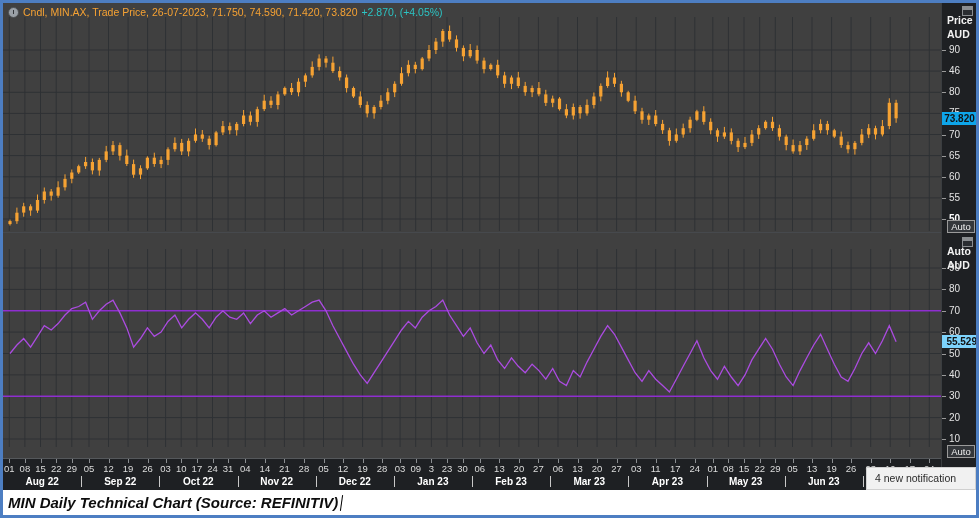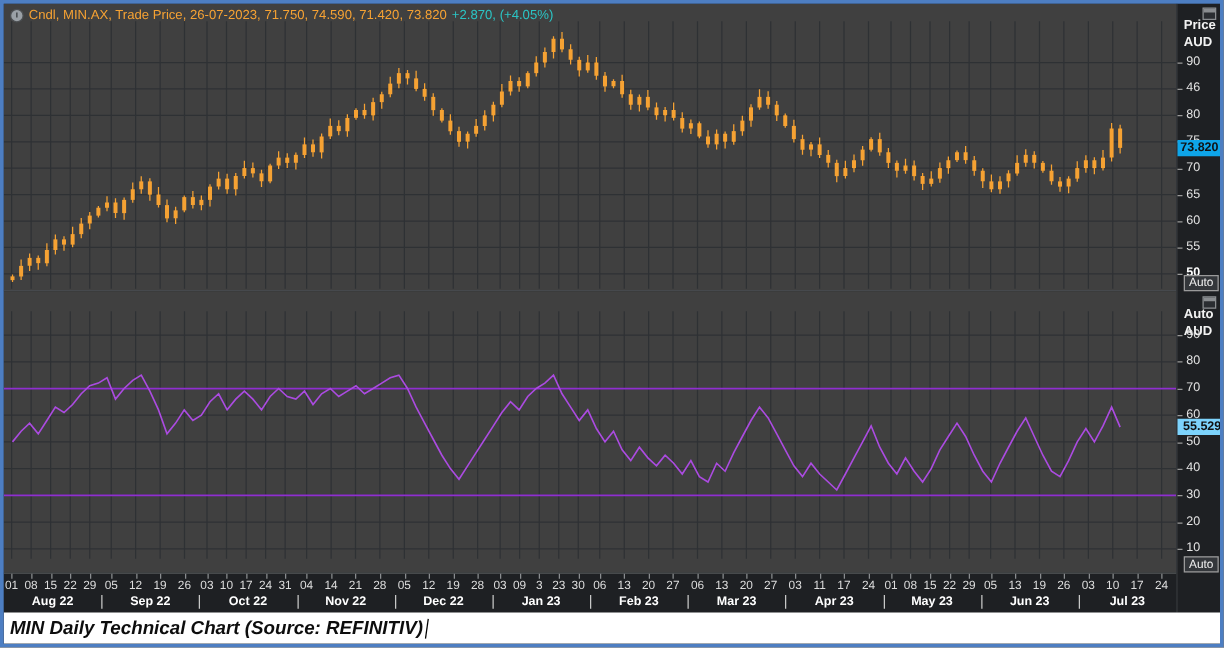--- a/index.html
+++ b/index.html
@@ -666,20 +666,21 @@
         <div class="msep" style="left: 625.3px;"></div>
         <div class="mlabel" style="left: 625.3px; width: 78.2px;"><span style="position: static;">Apr 23</span></div>
         <div class="msep" style="left: 703.5px;"></div>
         <div class="mlabel" style="left: 703.5px; width: 78.2px;"><span style="position: static;">May 23</span></div>
         <div class="msep" style="left: 781.7px;"></div>
         <div class="mlabel" style="left: 781.7px; width: 78.2px;"><span style="position: static;">Jun 23</span></div>
         <div class="msep" style="left: 859.8px;"></div>
         <div class="mlabel" style="left: 859.8px; width: 78.2px;"><span style="position: static;">Jul 23</span></div>
       </div>
 
+    <div id="notif">4 new notification</div>
 
     <div id="caption">
       <span class="cap-text">MIN Daily Technical Chart (Source: REFINITIV)</span>
       <span class="cursor"></span>
     </div>
 
   </div>
 </div>
 
 </body></html>

